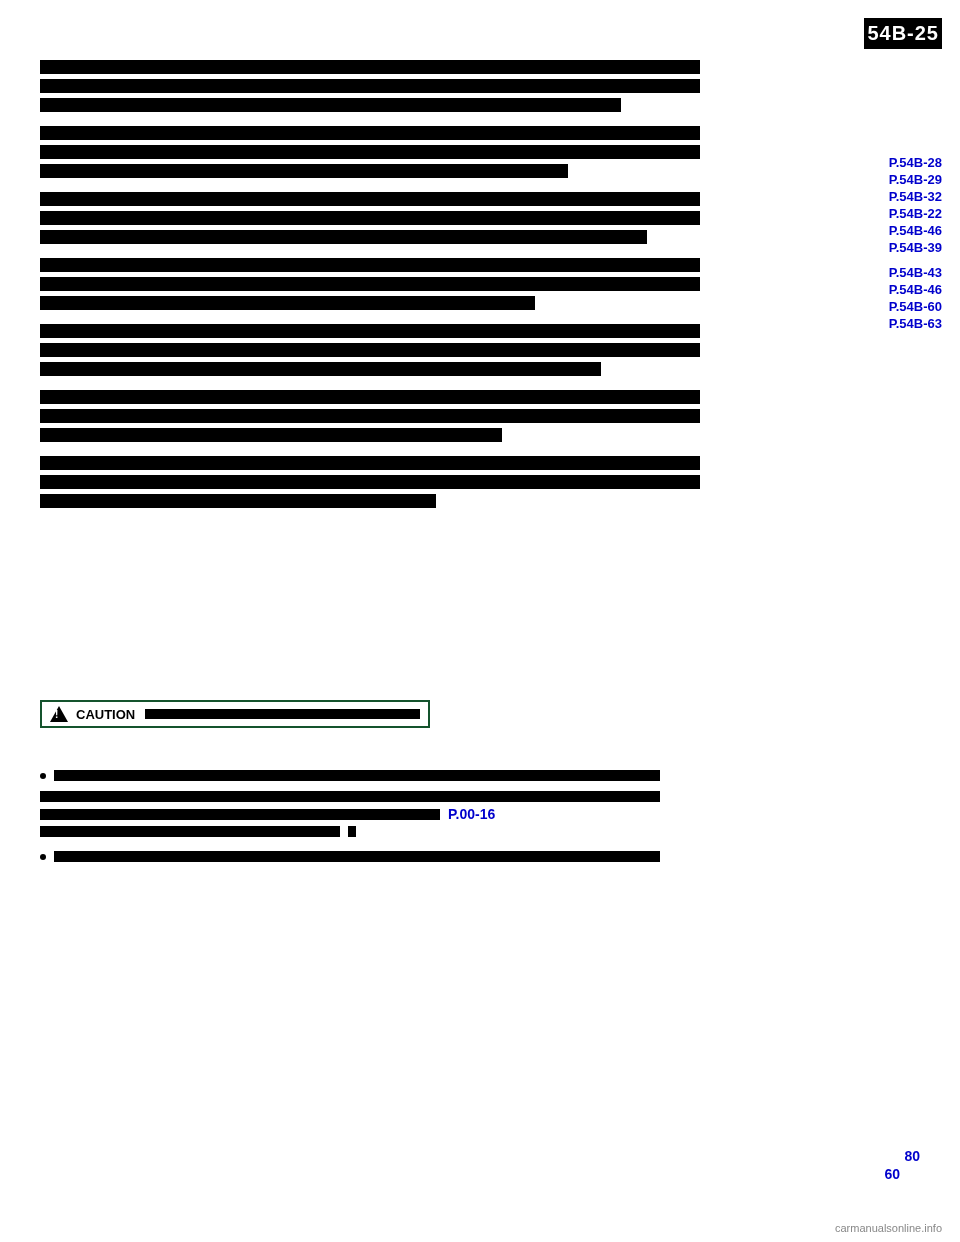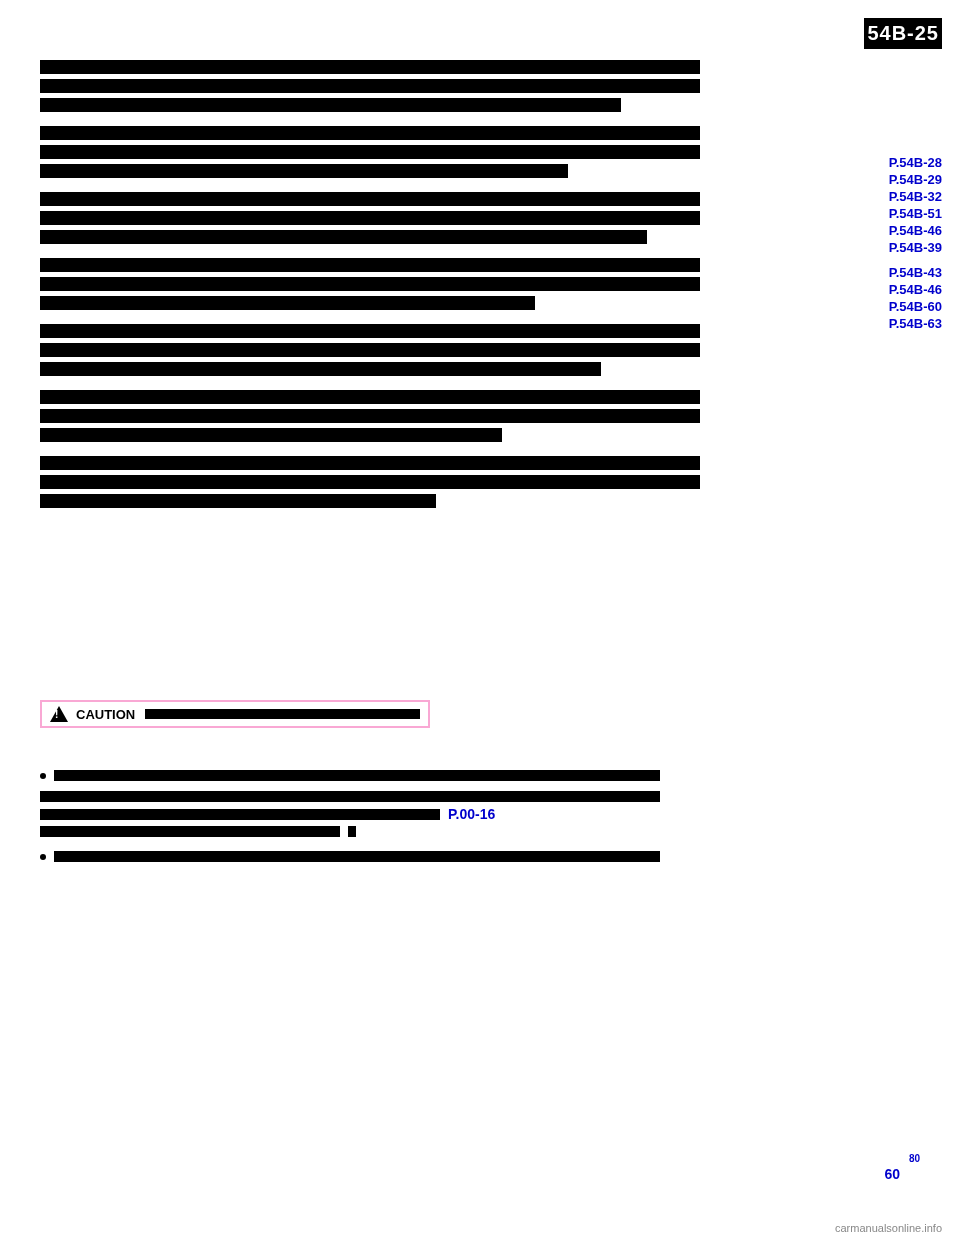--- a/index.html
+++ b/index.html
@@ -59,21 +59,21 @@
       font-size: 14px;
       text-decoration: none;
       display: block;
       margin-bottom: 6px;
     }
 
     
     .caution-box {
       display: flex;
       align-items: center;
-      border: 2px solid #f9a8d4;
+      border: 2px solid #14532d;
       padding: 4px 8px;
       width: 390px;
       background: #fff;
       margin-bottom: 8px;
     }
 
     .caution-icon {
       display: flex;
       align-items: center;
       gap: 4px;
@@ -187,21 +187,21 @@
 </head>
 <body>
 
 <div class="page-number-box">54B-25</div>
 
 <div class="right-links">
   <div class="link-group">
     <a href="#">P.54B-28</a>
     <a href="#">P.54B-29</a>
     <a href="#">P.54B-32</a>
-    <a href="#">P.54B-51</a>
+    <a href="#">P.54B-22</a>
     <a href="#">P.54B-46</a>
     <a href="#">P.54B-39</a>
   </div>
   <div class="link-group">
     <a href="#">P.54B-43</a>
     <a href="#">P.54B-46</a>
     <a href="#">P.54B-60</a>
     <a href="#">P.54B-63</a>
   </div>
 </div>
@@ -270,17 +270,17 @@
 
   <div style="margin-bottom: 14px;"></div>
 
   <div class="bullet-line">
     <div class="bullet-dot"></div>
     <div class="bullet-text" style="width:94%;"></div>
   </div>
 </div>
 
 <div class="bottom-right-numbers">
-  <a href="#" class="p-link" style="font-size:10px;">80</a>
+  <a href="#" class="p-link" style="font-size:14px;">80</a>
   <a href="#" class="p-link" style="font-size:14px; margin-right:20px;margin-left:20px;">60</a>
 </div>
 
 <div class="watermark">carmanualsonline.info</div>
 
 </body></html>

